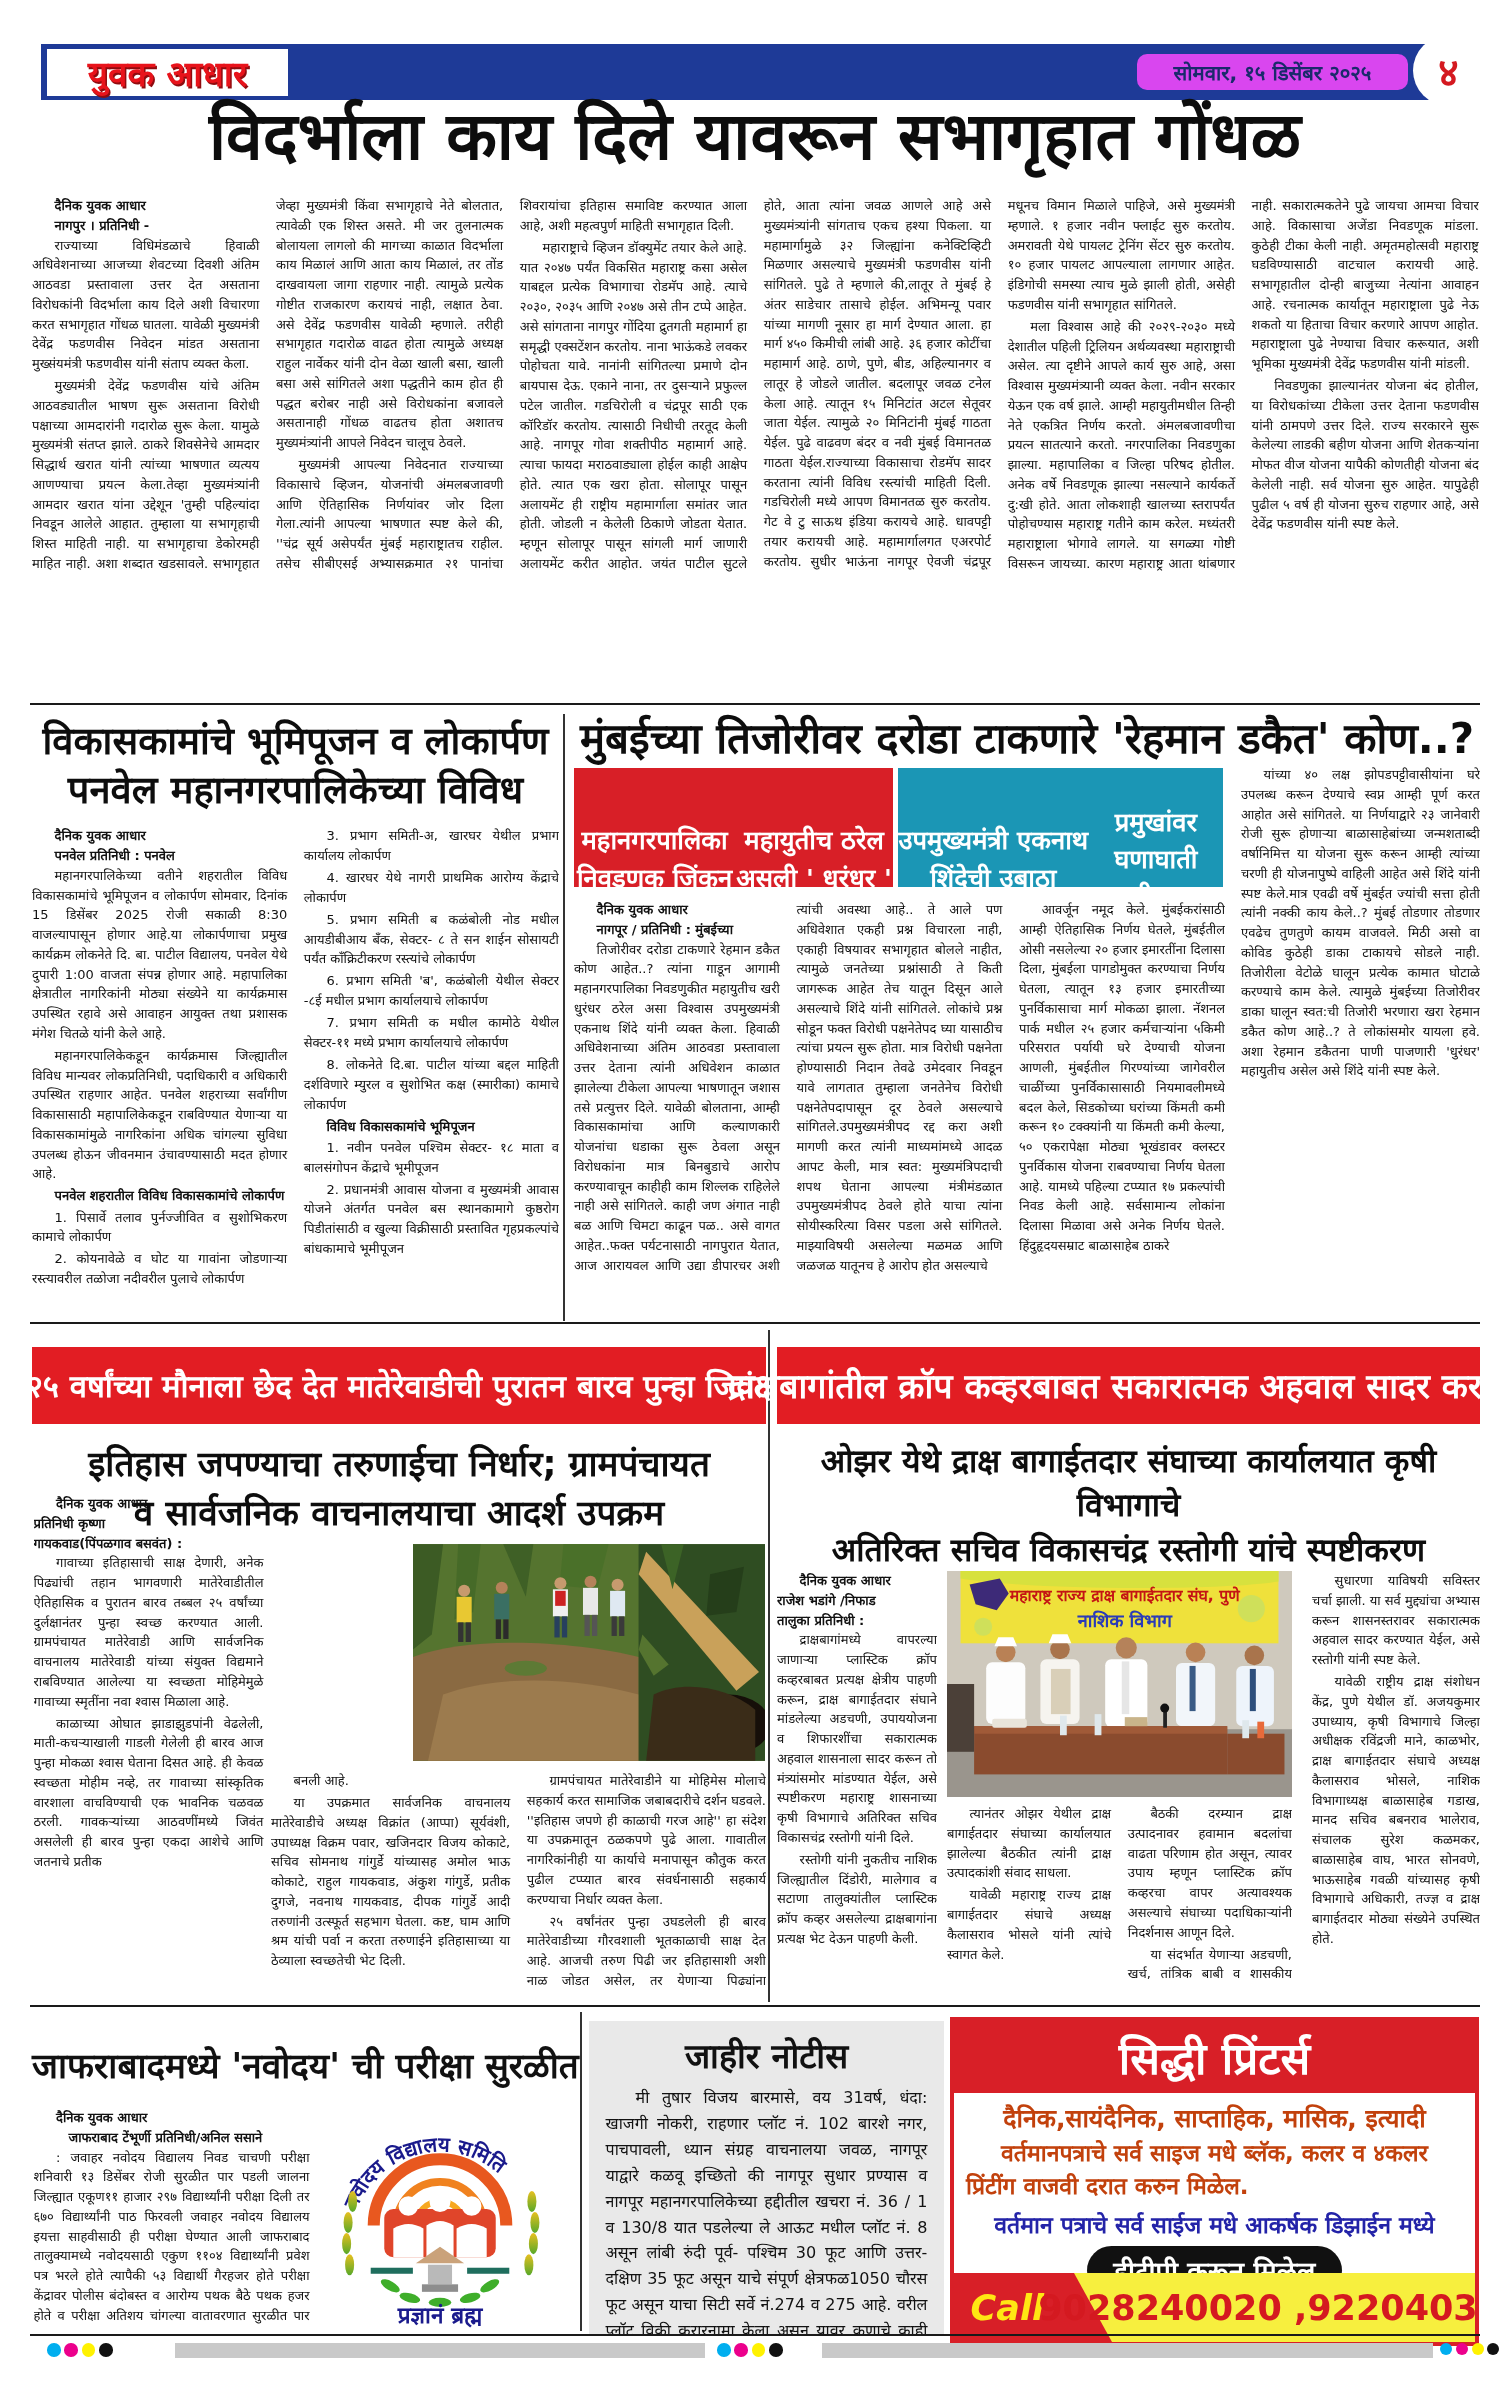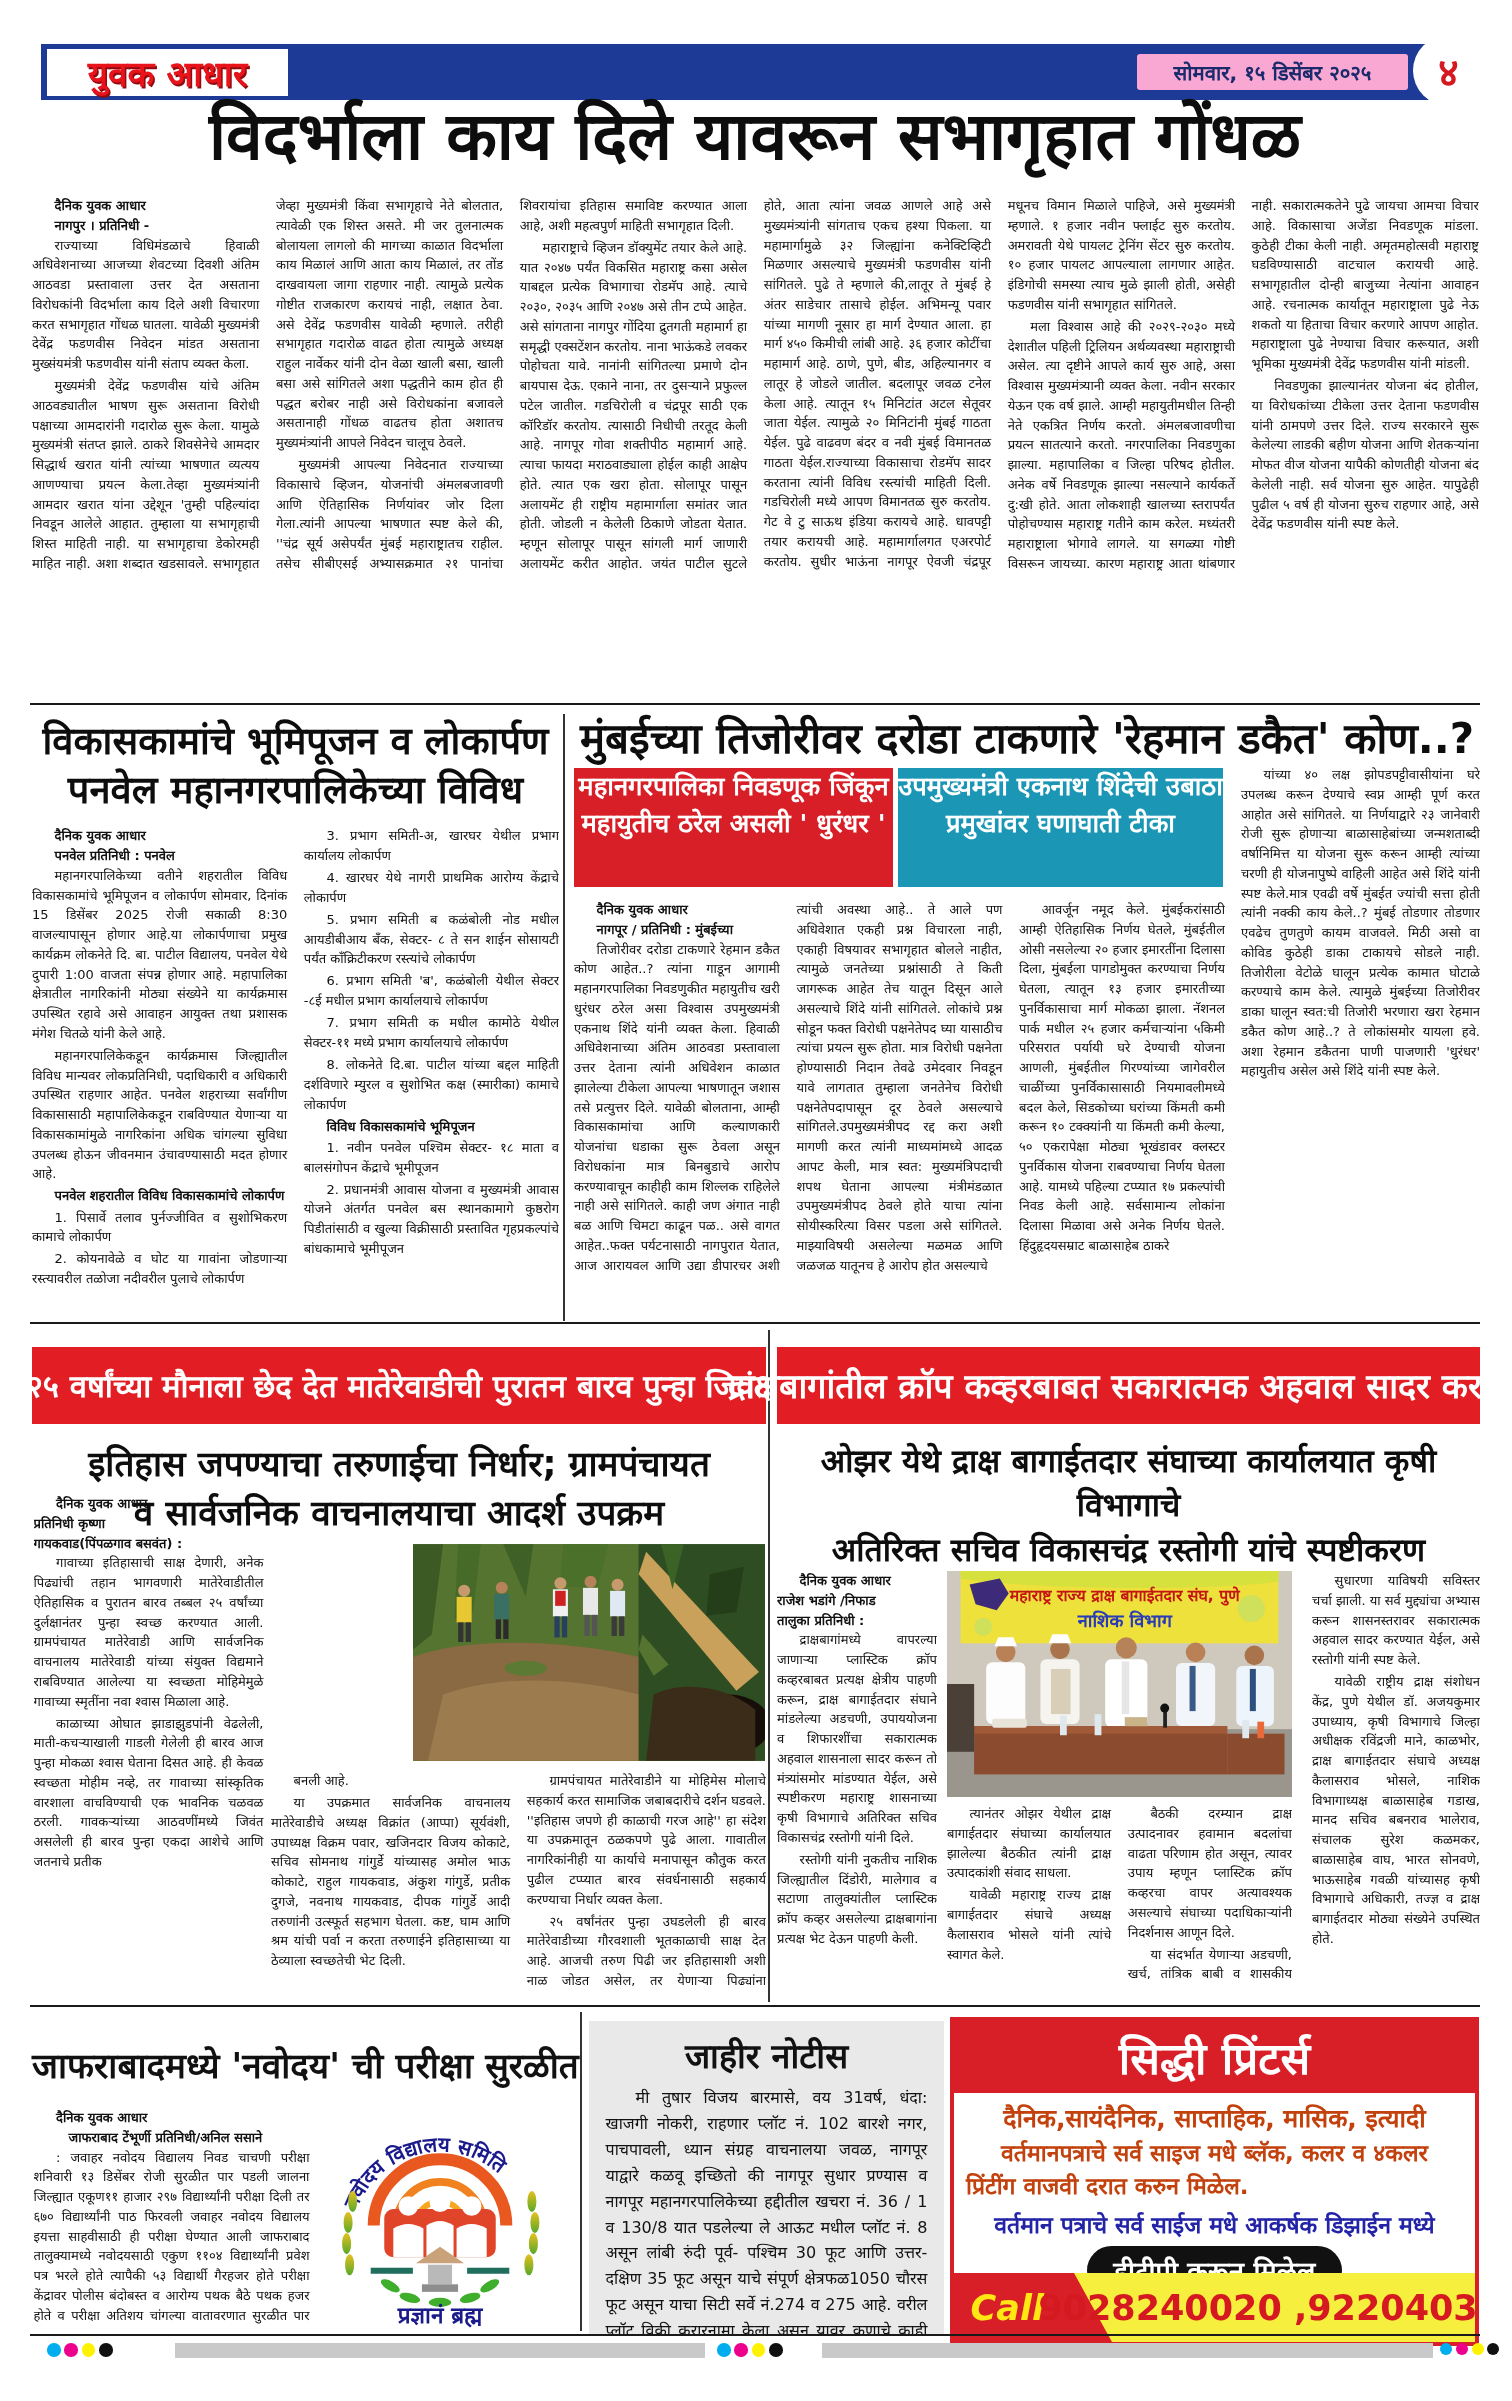--- a/index.html
+++ b/index.html
@@ -3,35 +3,35 @@
 <meta charset="utf-8">
 <style>
   html,body{margin:0;padding:0;background:#ffffff;}
   .page{position:relative;width:1512px;height:2401px;background:#fff;overflow:hidden;
         font-family:"DejaVu Sans",sans-serif;color:#111;}
   .abs{position:absolute;}
   
   .band{background:#1e3a97;}
   .logoBox{background:#fff;display:flex;align-items:center;justify-content:center;}
   .logoTxt{color:#e8131b;font-weight:bold;font-size:35px;text-shadow:1.5px 1.5px 0 #8f0b0f;white-space:nowrap;}
-  .datePill{background:#f9a8d4;border-radius:3px;display:flex;align-items:center;justify-content:center;}
+  .datePill{background:#d946ef;border-radius:10px;display:flex;align-items:center;justify-content:center;}
   .dateTxt{color:#1a2a6b;font-weight:bold;font-size:20.3px;white-space:nowrap;}
   .pageCircle{background:#fff;border-radius:50%;display:flex;align-items:center;justify-content:center;}
   .pageNum{color:#d41920;font-weight:bold;font-size:39px;}
   
   .headXL{font-weight:bold;font-size:66px;line-height:1.05;text-align:center;color:#0d0d0d;white-space:nowrap;}
   .headL{font-weight:bold;font-size:38px;line-height:1.3;text-align:center;color:#0d0d0d;}
   .headM{font-weight:bold;font-size:42px;line-height:1.15;text-align:center;color:#0d0d0d;white-space:nowrap;}
   .subHead{font-weight:bold;font-size:33px;line-height:1.4;text-align:center;color:#0d0d0d;}
   .banner{display:flex;align-items:center;justify-content:center;background:#e21d23;color:#fff;
           font-weight:bold;font-size:31px;white-space:nowrap;}
   .boxRed{background:#d81f27;}
   .boxTeal{background:#1b96b5;}
   .boxTxt{color:#fff;font-weight:bold;font-size:25.6px;line-height:1.45;text-align:center;}
-  .vbox{display:flex;flex-direction:column;align-items:center;height:100%;}
+  .vbox{display:flex;flex-direction:row;align-items:center;height:100%;margin-top:32px;}
   
   .colText{font-size:13px;line-height:1.52;text-align:justify;overflow:hidden;}
   .para{margin:0 0 2.3px 0;text-indent:22.6px;}
   .byline{font-weight:bold;margin:0;text-indent:22.6px;}
   .listHead{font-weight:bold;margin:1.5px 0;text-indent:22.6px;}
   .cols2{column-count:2;column-gap:16.6px;}
   .cols3{column-count:3;column-gap:16.6px;}
   .cols6{column-count:6;column-gap:16.6px;}
   .dc{display:contents;}
   .rule{background:#1a1a1a;}

